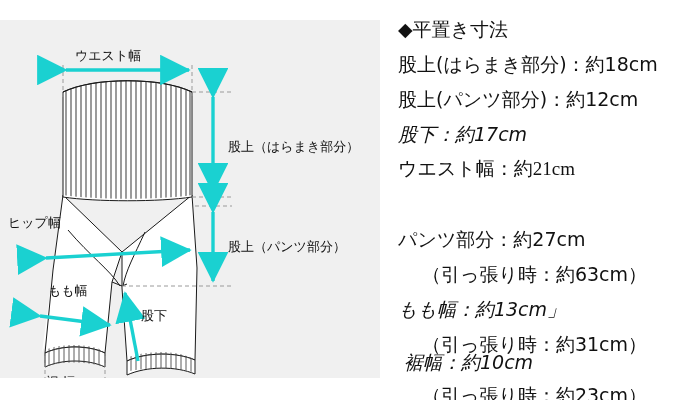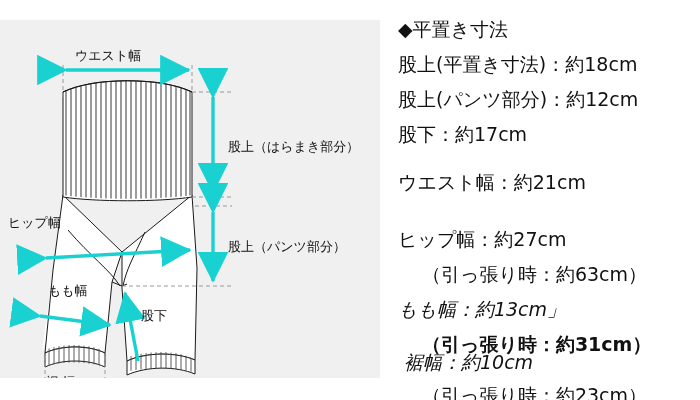--- a/index.html
+++ b/index.html
@@ -187,26 +187,26 @@
       <text class="dim-label" x="8" y="207">ヒップ幅</text>
       <text class="dim-label" x="48" y="275">もも幅</text>
       <text class="dim-label" x="141" y="300">股下</text>
       <text class="dim-label-sm" x="46" y="366">裾 幅</text>
     </svg>
   </div>
 
   <div id="spec-panel">
     <div class="spec-line spec-head" style="top:12px;">◆平置き寸法</div>
 
-    <div class="spec-line" style="top:47px;">股上(平置き寸法)：約18cm</div>
+    <div class="spec-line" style="top:47px;">股上(はらまき部分)：約18cm</div>
     <div class="spec-line" style="top:82px;">股上(パンツ部分)：約12cm</div>
-    <div class="spec-line" style="top:117px;">股下：約17cm</div>
-    <div class="spec-line" style="top:165px;">ウエスト幅：約21cm</div>
-    <div class="spec-line" style="top:222px;">ヒップ幅：約27cm</div>
+    <div class="spec-line" style="top:117px;font-style:italic;">股下：約17cm</div>
+    <div class="spec-line" style="top:152px;font-family:Liberation Serif, serif;">ウエスト幅：約21cm</div>
+    <div class="spec-line" style="top:222px;">パンツ部分：約27cm</div>
     <div class="spec-line indent" style="top:257px;">（引っ張り時：約63cm）</div>
     <div class="spec-line" style="top:292px;font-style:italic;">もも幅：約13cm」</div>
-    <div class="spec-line indent" style="top:327px;font-weight:bold;">（引っ張り時：約31cm）</div>
+    <div class="spec-line indent" style="top:327px;">（引っ張り時：約31cm）</div>
 
     <div class="spec-line" style="top:345px;left:24px;font-style:italic;">裾幅：約10cm</div>
     <div class="spec-line indent" style="top:378px;">（引っ張り時：約23cm）</div>
   </div>
 
 </div>
 
 </body></html>

